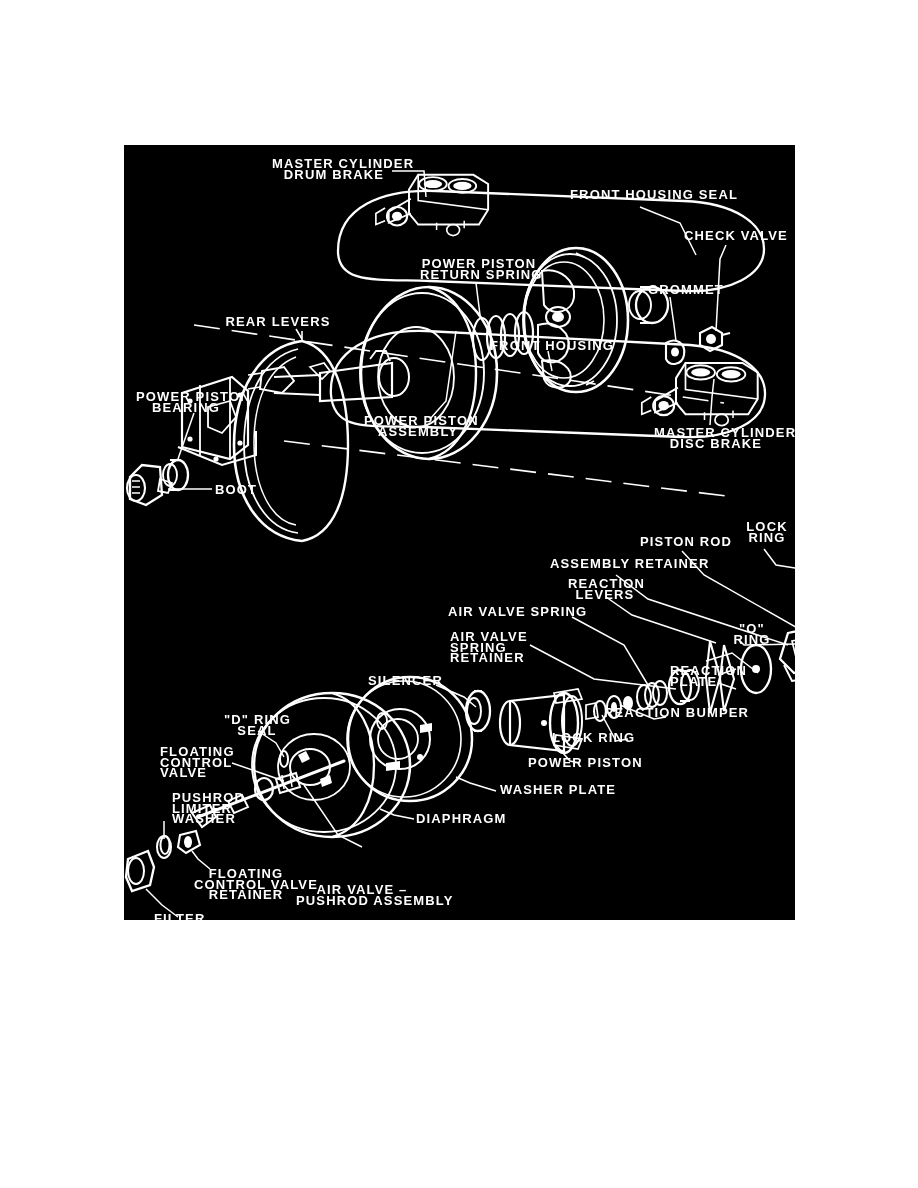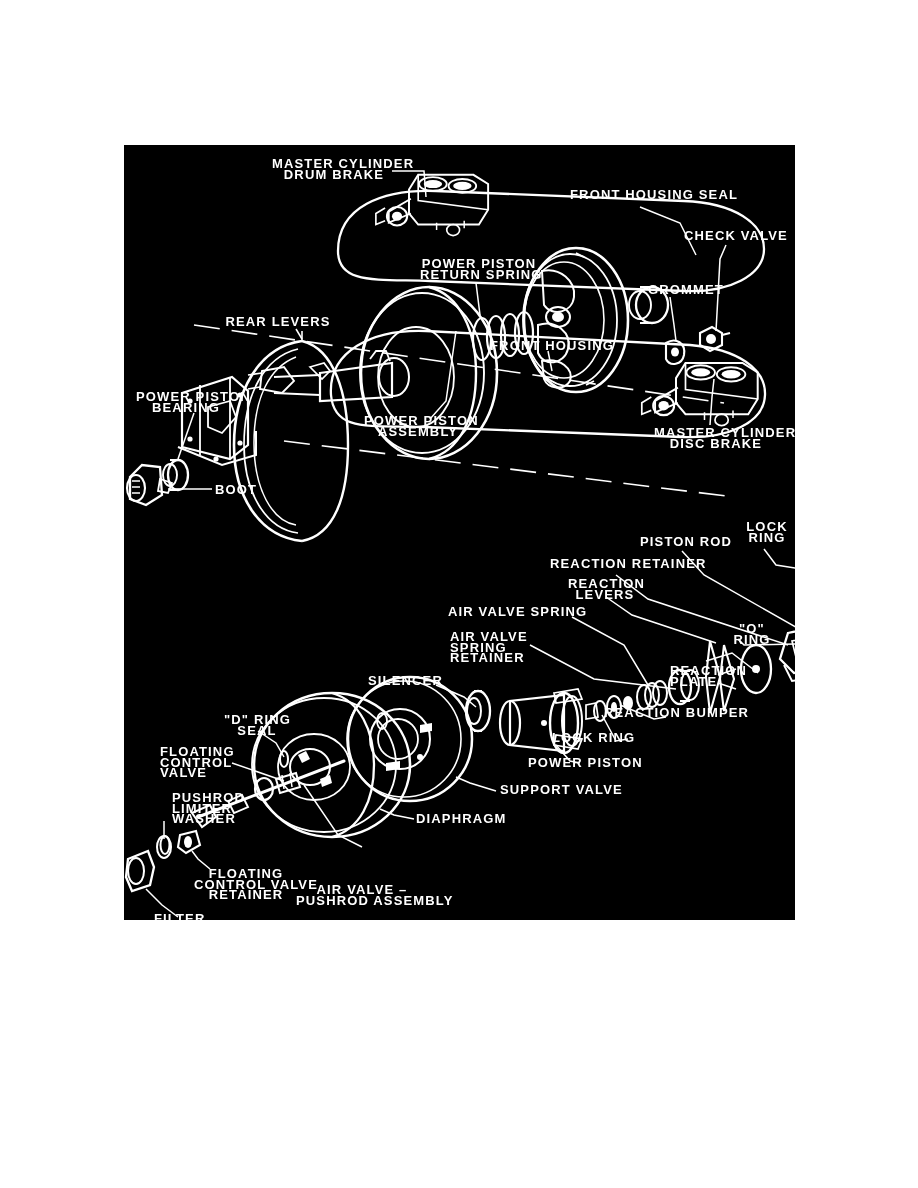--- a/index.html
+++ b/index.html
@@ -302,21 +302,21 @@
 BEARING</div>
     <div class="lbl" style="left:240px;top:271px;width:108px;">POWER PISTON
 ASSEMBLY</div>
     <div class="lbl" style="left:530px;top:283px;width:124px;">MASTER CYLINDER
 DISC BRAKE</div>
     <div class="lbl tl" style="left:91px;top:340px;width:40px;text-align:center;">BOOT</div>
 
     <div class="lbl" style="left:620px;top:377px;width:46px;">LOCK
 RING</div>
     <div class="lbl" style="left:516px;top:392px;width:84px;">PISTON ROD</div>
-    <div class="lbl" style="left:426px;top:414px;width:132px;">REACTION RETAINER</div>
+    <div class="lbl" style="left:426px;top:414px;width:132px;">ASSEMBLY RETAINER</div>
     <div class="lbl" style="left:444px;top:434px;width:74px;">REACTION
 LEVERS</div>
     <div class="lbl" style="left:324px;top:462px;width:124px;">AIR VALVE SPRING</div>
     <div class="lbl" style="left:606px;top:479px;width:44px;">"O"
 RING</div>
     <div class="lbl tl" style="left:326px;top:487px;width:78px;">AIR VALVE
 SPRING
 RETAINER</div>
     <div class="lbl tl" style="left:546px;top:521px;width:74px;">REACTION
 PLATE</div>
@@ -325,21 +325,21 @@
     <div class="lbl" style="left:100px;top:570px;width:66px;">"D" RING
 SEAL</div>
     <div class="lbl" style="left:428px;top:588px;width:76px;">LOCK RING</div>
     <div class="lbl tl" style="left:36px;top:602px;width:72px;">FLOATING
 CONTROL
 VALVE</div>
     <div class="lbl" style="left:404px;top:613px;width:104px;">POWER PISTON</div>
     <div class="lbl tl" style="left:8px;top:648px;width:64px;margin-left:40px;">PUSHROD
 LIMITER
 WASHER</div>
-    <div class="lbl" style="left:376px;top:640px;width:108px;">SUPPORT VALVE</div>
+    <div class="lbl" style="left:376px;top:640px;width:108px;">WASHER PLATE</div>
     <div class="lbl" style="left:292px;top:669px;width:82px;">DIAPHRAGM</div>
     <div class="lbl" style="left:172px;top:700px;width:132px;margin-top:40px;">AIR VALVE –
 PUSHROD ASSEMBLY</div>
     <div class="lbl" style="left:70px;top:724px;width:104px;">FLOATING
 CONTROL VALVE
 RETAINER</div>
     <div class="lbl" style="left:30px;top:769px;width:48px;">FILTER</div>
 
   </div>
 </div>

